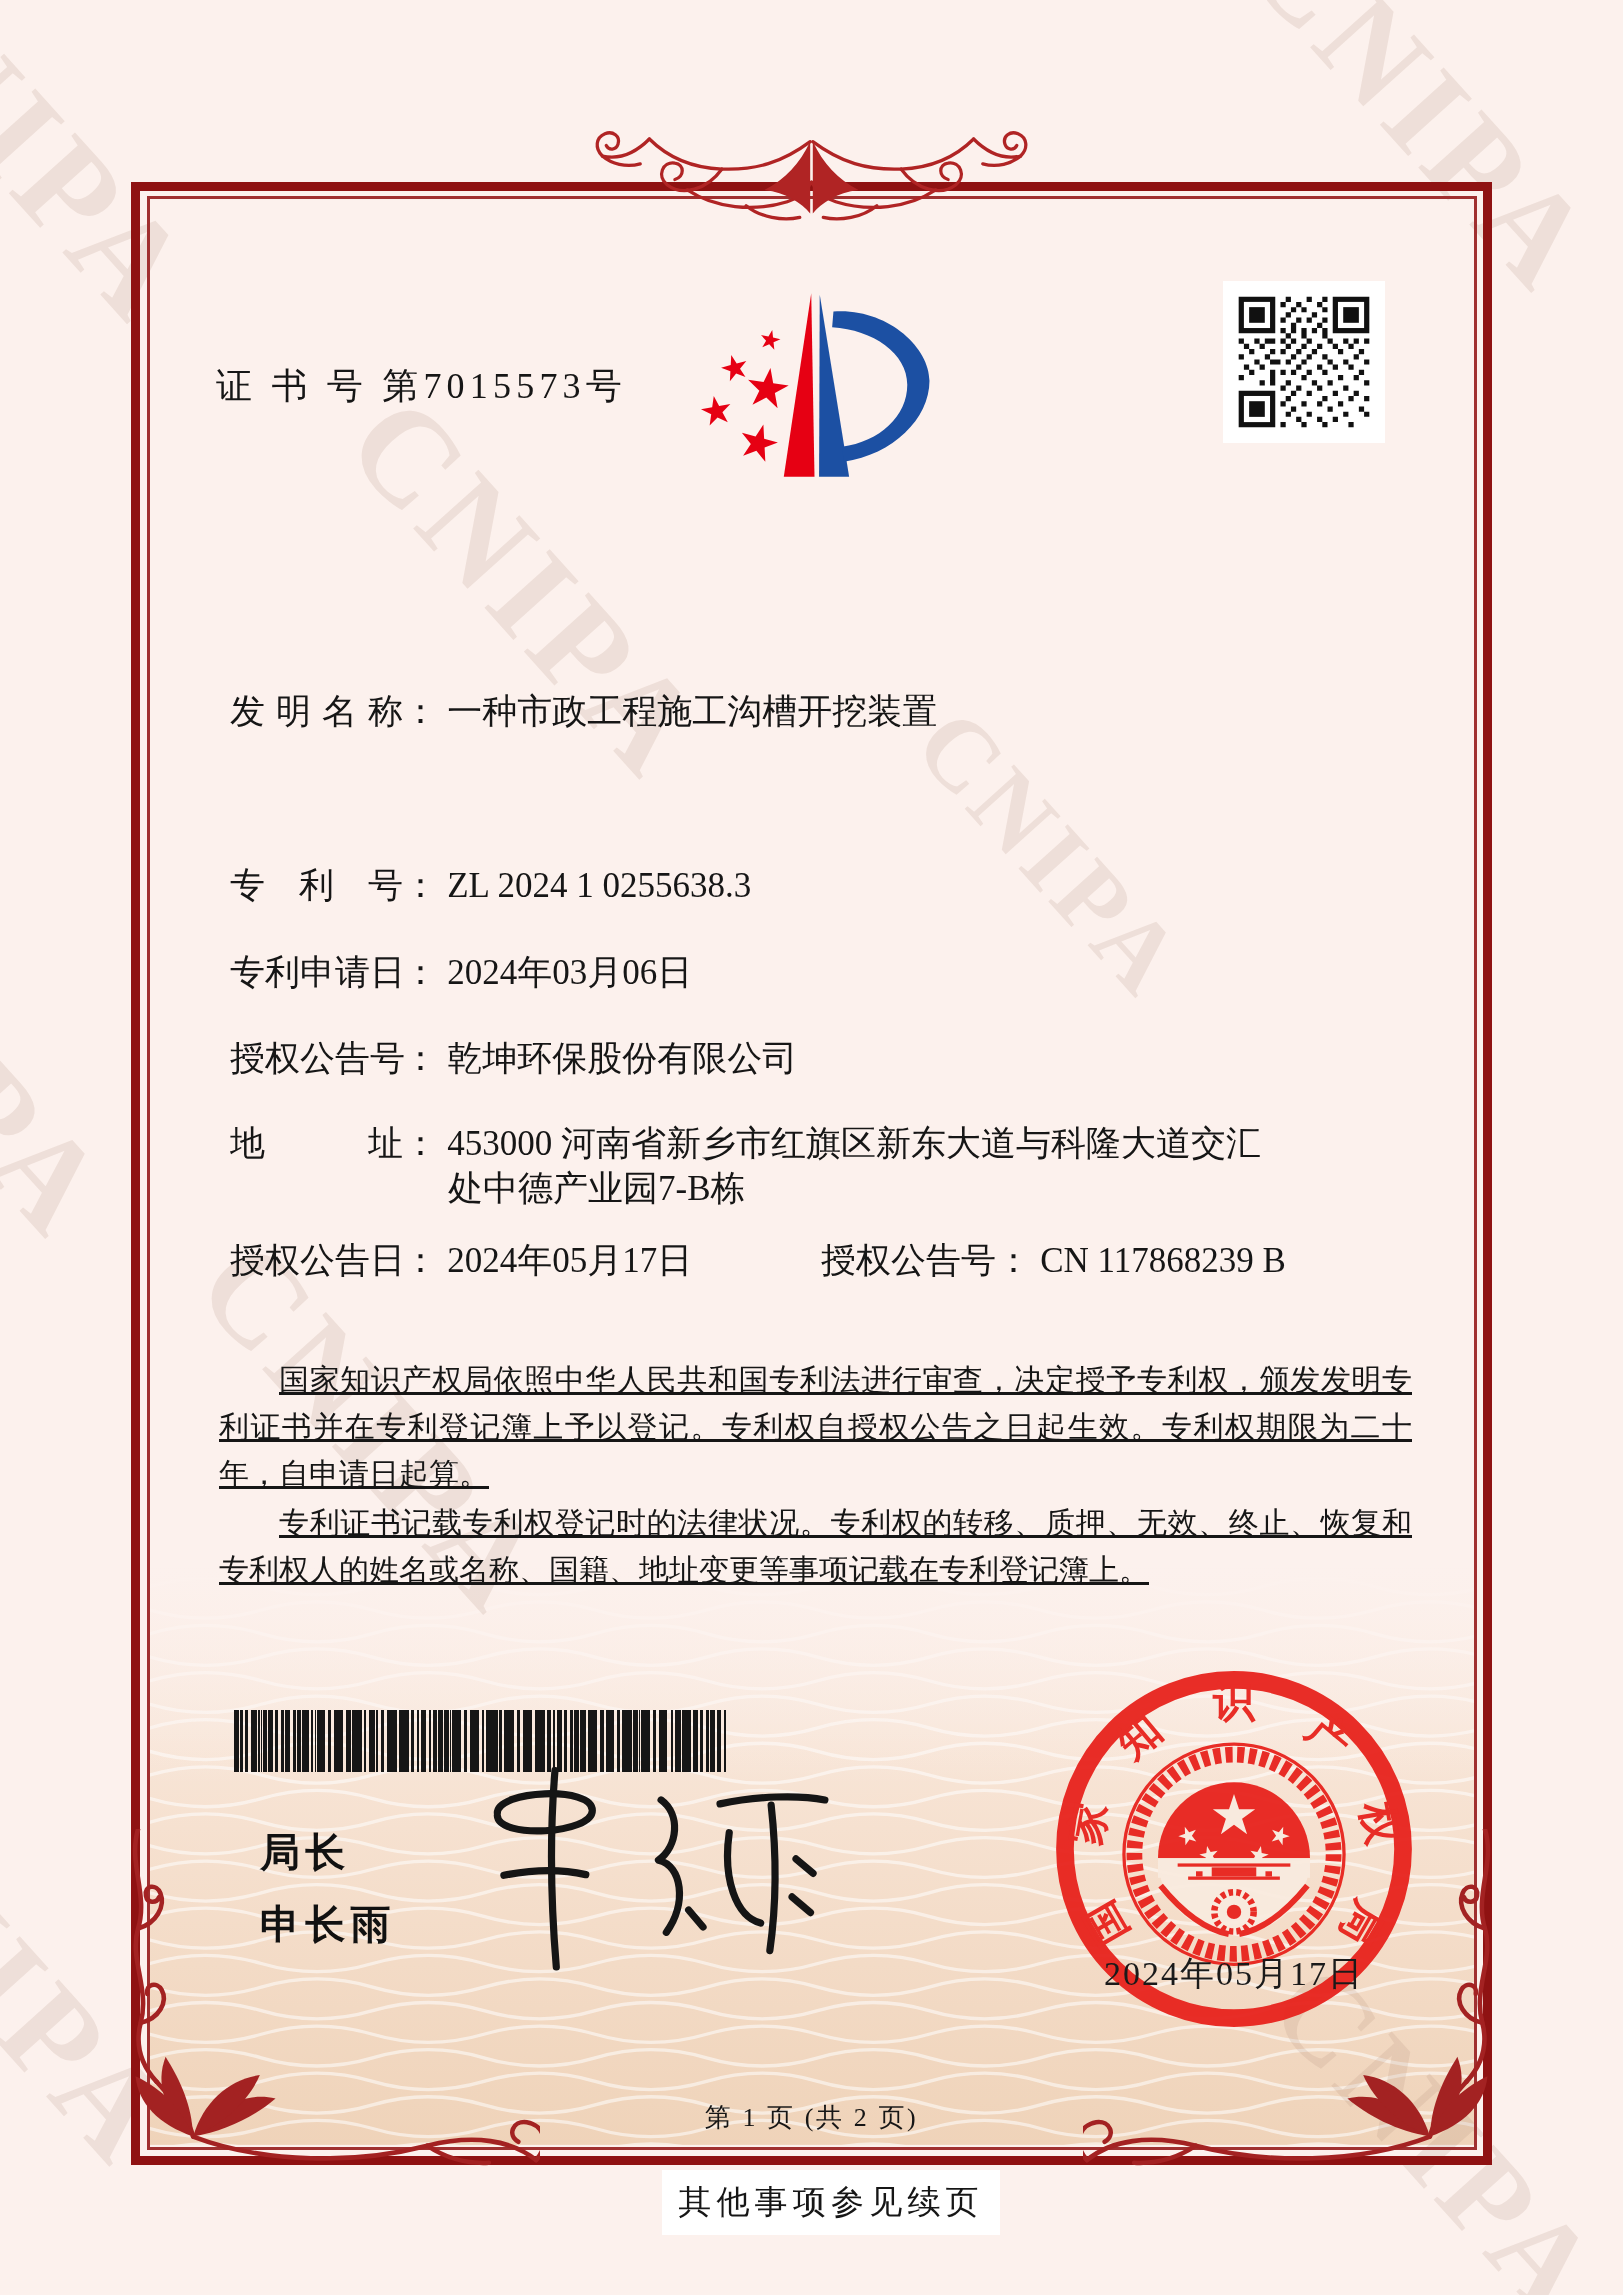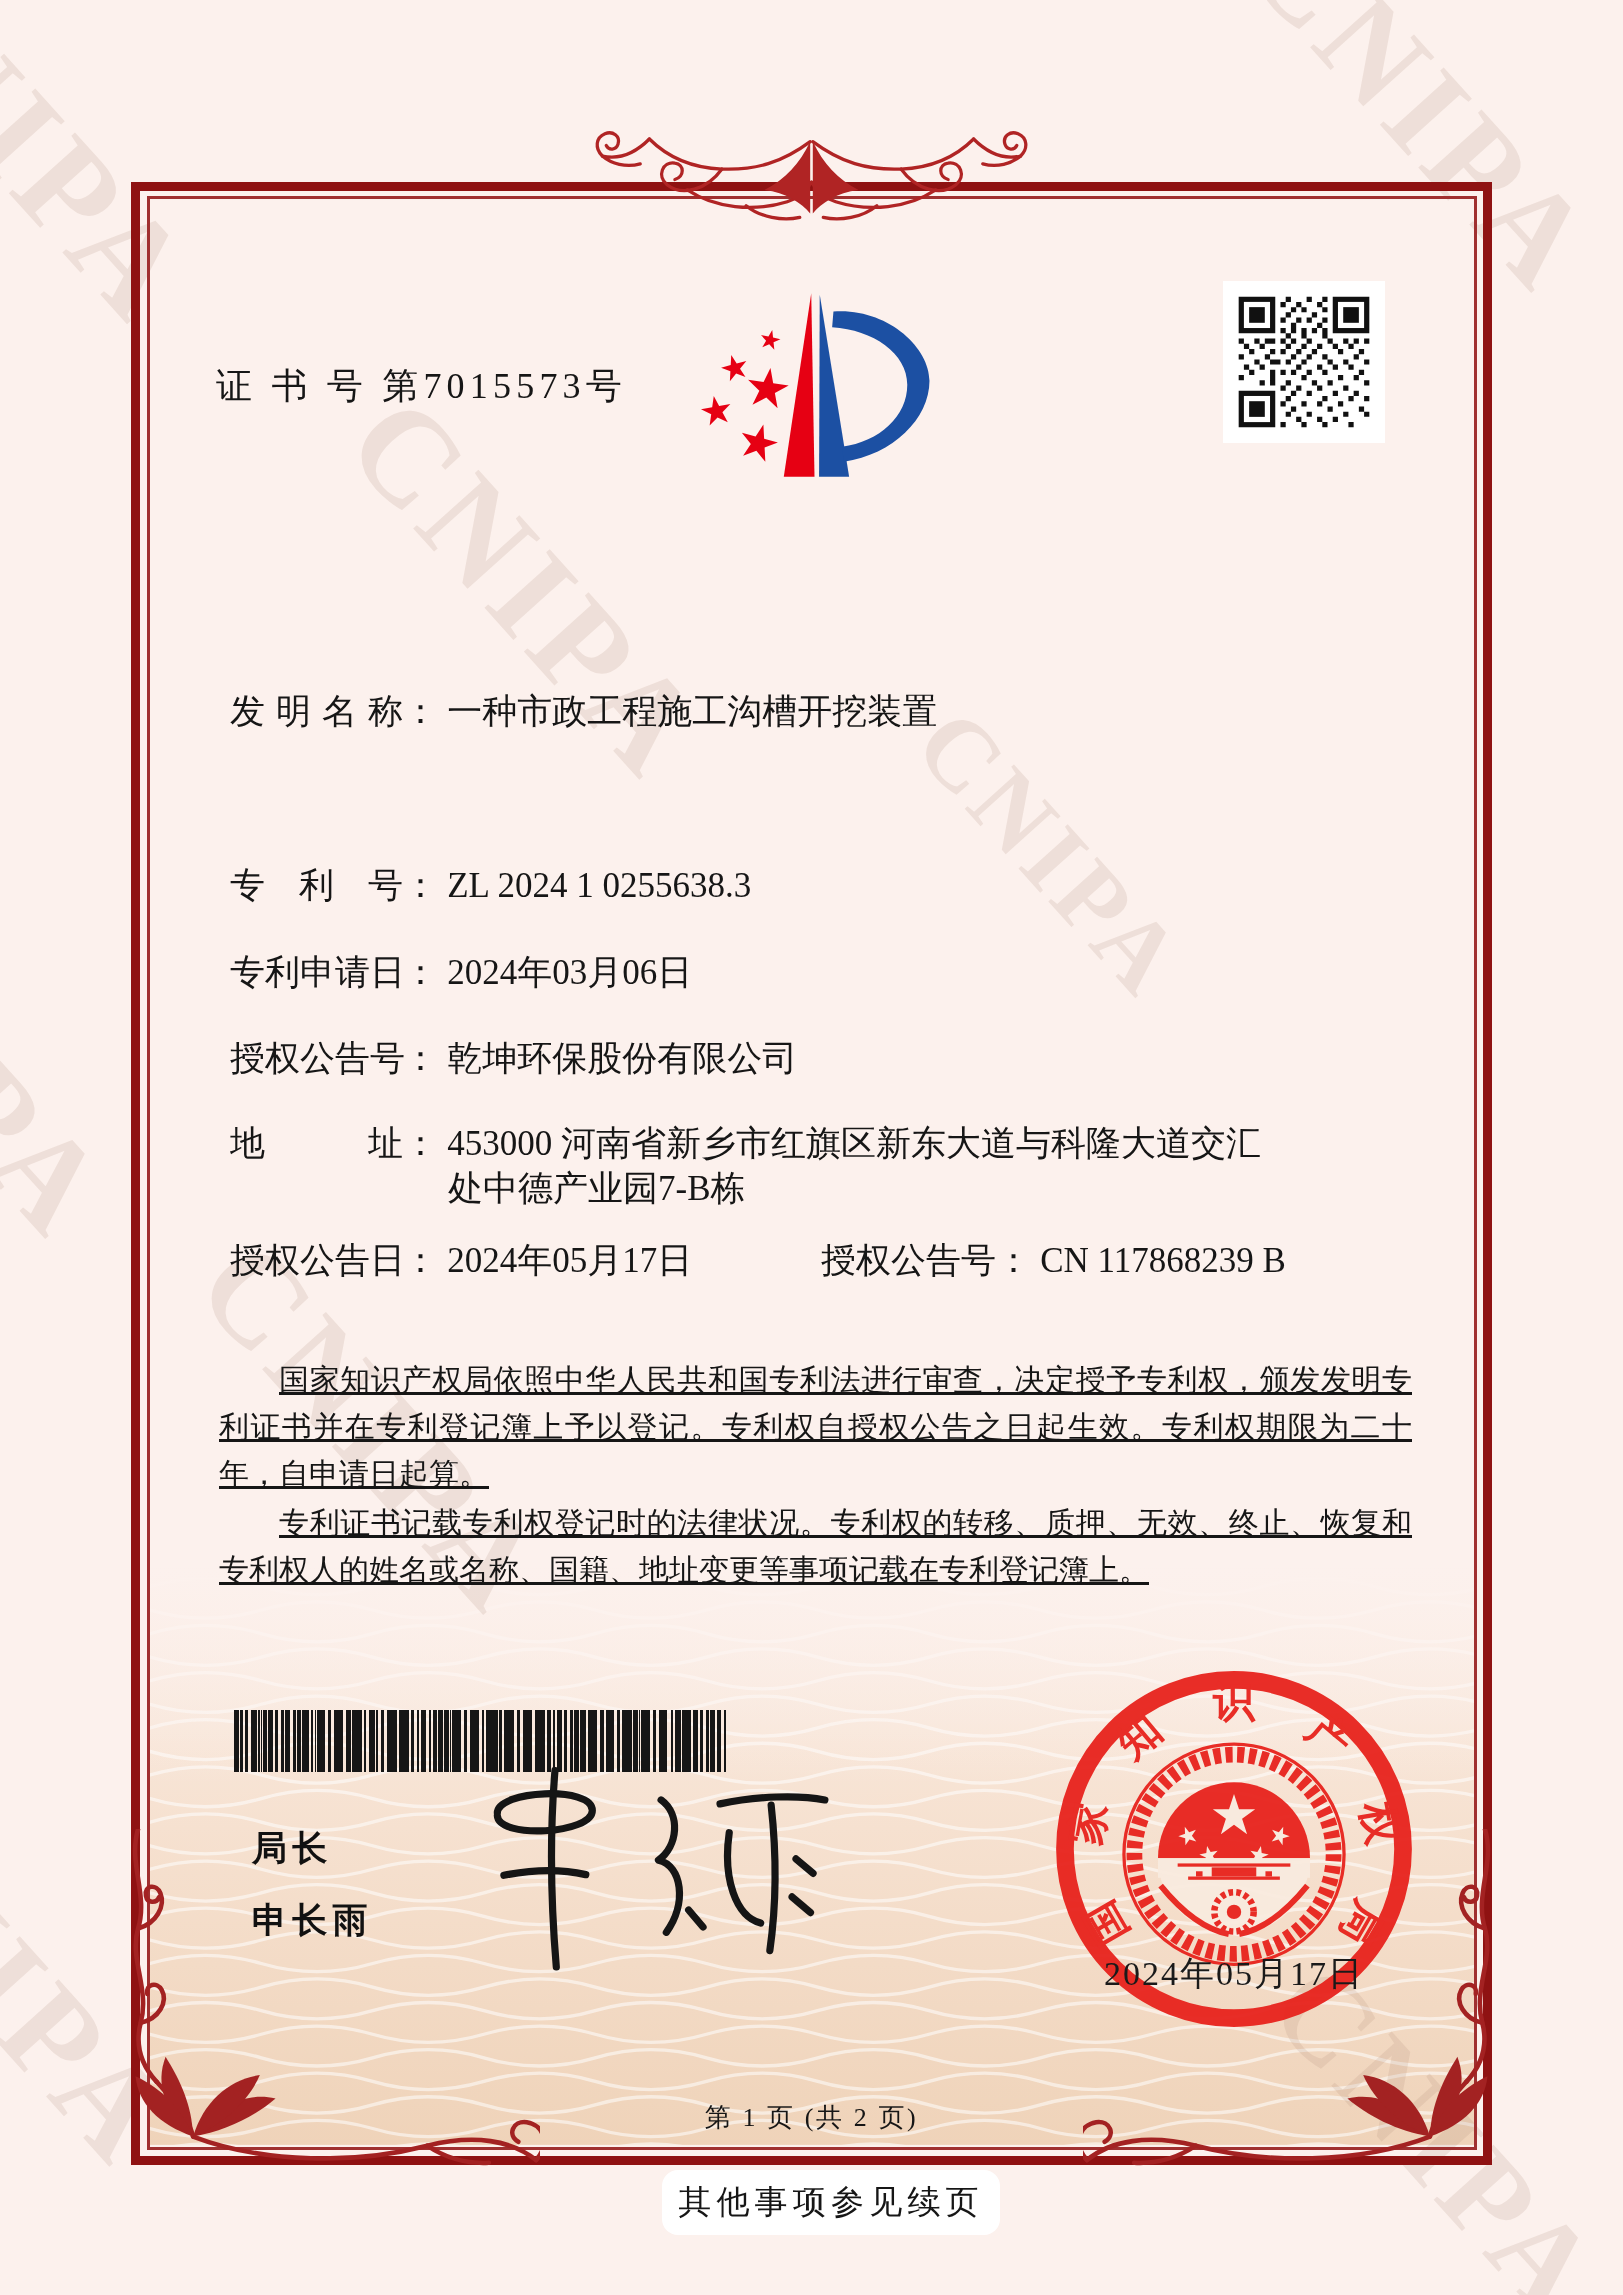--- a/index.html
+++ b/index.html
@@ -27,25 +27,25 @@
   .addr2{position:absolute;left:448px;top:1168px;font-size:35px;line-height:42px;}
   .grant2{position:absolute;left:591px;top:0;}
   .para{position:absolute;left:219px;width:1193px;font-size:30px;line-height:47px;
       text-align:justify;text-indent:2em;text-decoration:underline;}
   .barcode{position:absolute;left:234px;top:1710px;width:492px;height:62px;
       background-image:
         repeating-linear-gradient(90deg,#161616 0 2.6px,rgba(0,0,0,0) 2.6px 5.9px),
         repeating-linear-gradient(90deg,#161616 0 2px,rgba(0,0,0,0) 2px 10.5px),
         repeating-linear-gradient(90deg,#161616 0 4.6px,rgba(0,0,0,0) 4.6px 17px),
         repeating-linear-gradient(90deg,#161616 0 1.3px,rgba(0,0,0,0) 1.3px 27px);}
-  .officer{position:absolute;left:252px;font-family:"Liberation Sans",sans-serif;
-      font-weight:600;font-size:35px;letter-spacing:5.2px;color:#111;}
+  .officer{position:absolute;left:260px;font-family:"Liberation Sans",sans-serif;
+      font-weight:600;font-size:40px;letter-spacing:5.2px;color:#111;}
   .pagefoot{position:absolute;left:0;top:2100px;width:100%;text-align:center;font-size:26px;letter-spacing:2.6px;}
   .contbox{position:absolute;left:662px;top:2170px;width:338px;height:65px;background:#ffffff;
-      display:flex;align-items:center;justify-content:center;border-radius:16px;}
+      display:flex;align-items:center;justify-content:center;}
   .contbox span{font-size:33px;letter-spacing:5.2px;}
   .qrbox{position:absolute;left:1223px;top:281px;width:162px;height:162px;background:#ffffff;}
   svg text.sealch{font-family:"Liberation Serif",serif;font-weight:700;}
 </style>
 </head>
 <body>
 
 <div class="page">
 
   <div class="abs" style="left:150px;top:1568px;width:1327px;height:577px;">

